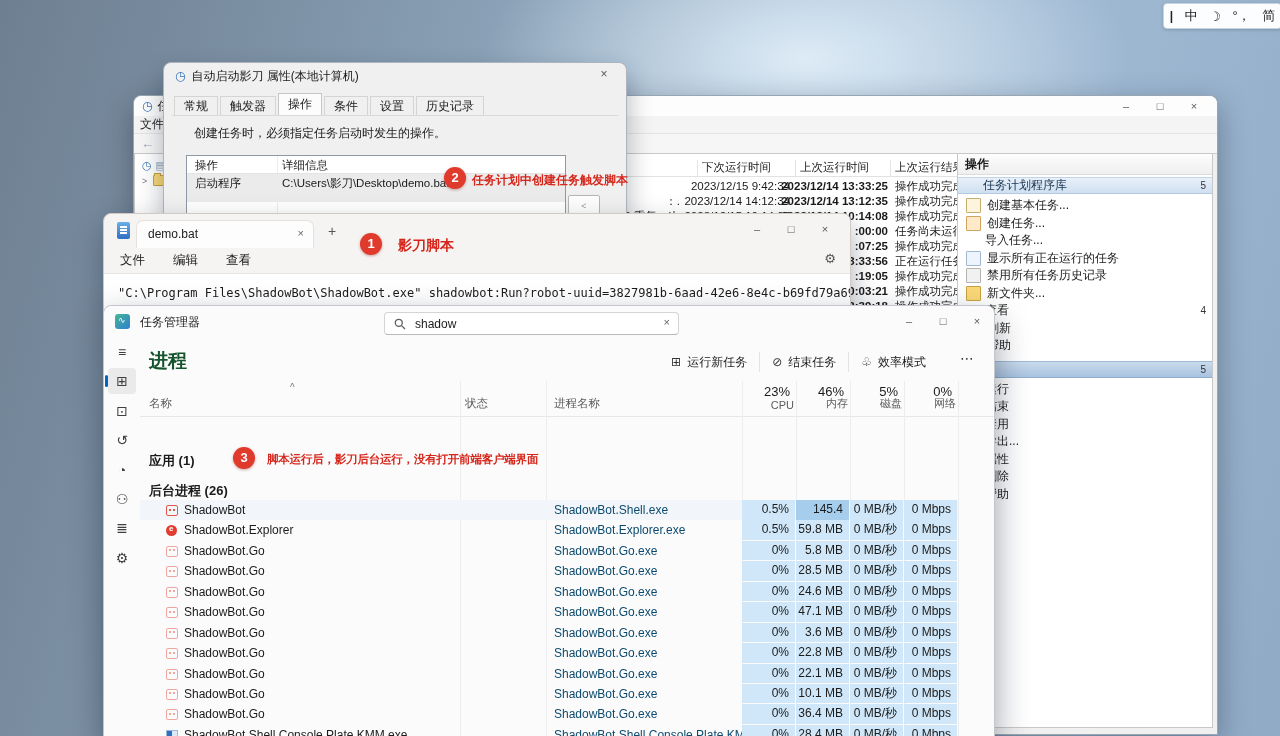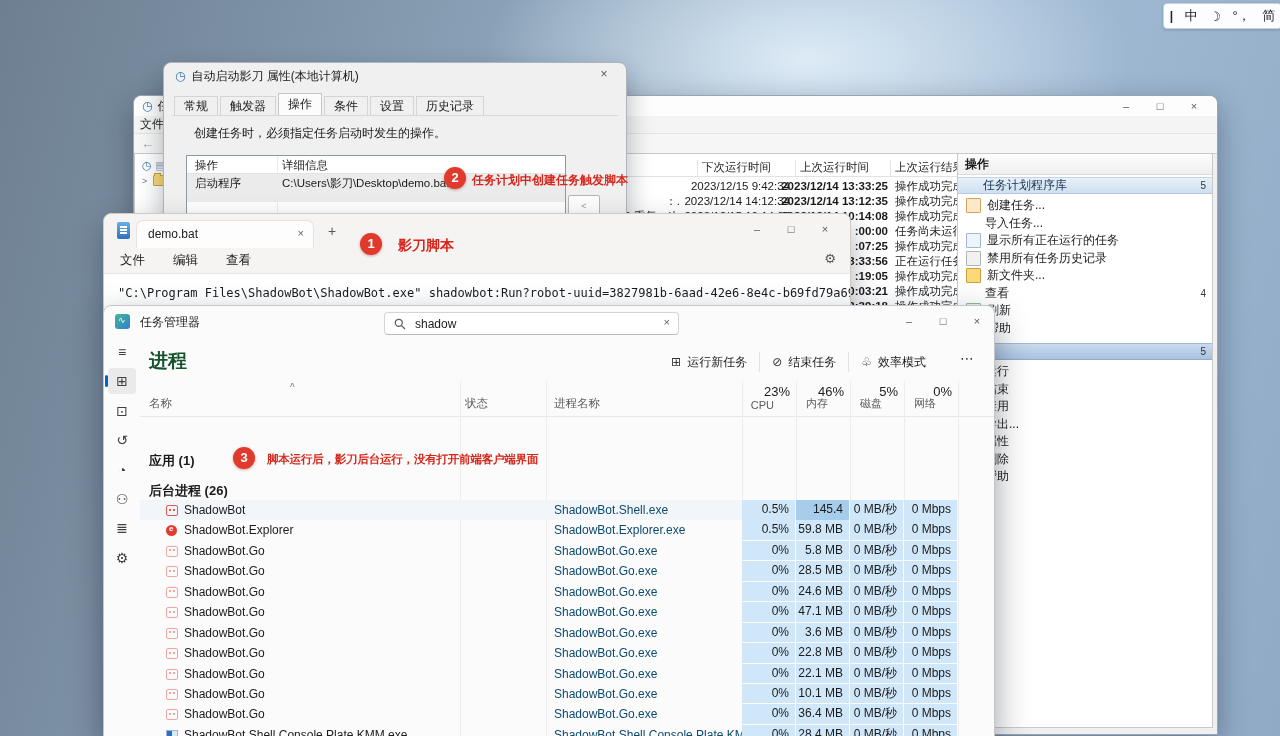--- a/index.html
+++ b/index.html
@@ -119,21 +119,21 @@
   .tm-btn{display:flex;align-items:center;gap:6px;padding:0 12px;height:20px;}
   .tm-btn + .tm-btn{border-left:1px solid #e3e3e3;}
   .tm-btn .bi{font-size:12px;color:#333;}
   .tm-more{position:absolute;right:20px;top:14px;font-size:14px;color:#333;}
   .tm-colhead{position:absolute;left:0;top:45px;right:0;height:35px;border-bottom:1px solid #e7e7e7;}
   .tm-colhead .sort{position:absolute;left:150px;top:1px;font-size:10px;color:#777;}
   .ch-lbl{position:absolute;bottom:5px;font-size:11.5px;color:#5c5c5c;}
   .ch-name{left:9px;}.ch-status{left:325px;}.ch-proc{left:414px;}
   .uh{position:absolute;top:0;height:35px;width:54px;text-align:right;}
   .uh .pct{position:absolute;right:6px;top:3px;font-size:13px;color:#1b1b1b;}
-  .uh .lab{position:absolute;right:22px;bottom:5px;font-size:11px;color:#5c5c5c;}
+  .uh .lab{position:absolute;right:2px;bottom:5px;font-size:11px;color:#5c5c5c;}
   .uh-cpu{left:602px;}.uh-mem{left:656px;}.uh-disk{left:710px;}.uh-net{left:764px;}
   .vline{position:absolute;top:45px;bottom:0;width:1px;background:#ededed;}
   .tm-group{position:absolute;left:9px;font-size:13px;font-weight:600;color:#1b1b1b;}
   .g1{top:116px;}.g2{top:146px;}
   .tm-rows{position:absolute;left:0;top:164px;width:818px;bottom:0;overflow:hidden;}
   .p-row{position:relative;height:20.45px;}
   .p-row.sel{background:#f2f6fa;}
   .p-row .picon{position:absolute;left:26px;top:5px;}
   .p-row .pname{position:absolute;left:44px;top:3px;font-size:12px;color:#1b1b1b;white-space:nowrap;}
   .p-row .pproc{position:absolute;left:414px;top:3px;font-size:12px;color:#0c4a6e;white-space:nowrap;}
@@ -257,20 +257,25 @@
         </div>
     </div>
     <div class="s-actions">
       <div class="a-title">操作</div>
       <div>
 
       <div class="a-row hdr">
           <span class="a-ic"></span>
           <span class="a-label">任务计划程序库</span>
           <span class="a-arrow">5</span>
+        </div>
+          <div class="a-row it">
+          <span class="a-ic ic-basic"></span>
+          <span class="a-label">创建基本任务...</span>
+          <span class="a-arrow"></span>
         </div>
           <div class="a-row it">
           <span class="a-ic ic-task"></span>
           <span class="a-label">创建任务...</span>
           <span class="a-arrow"></span>
         </div>
           <div class="a-row it">
           <span class="a-ic"></span>
           <span class="a-label">导入任务...</span>
           <span class="a-arrow"></span>

